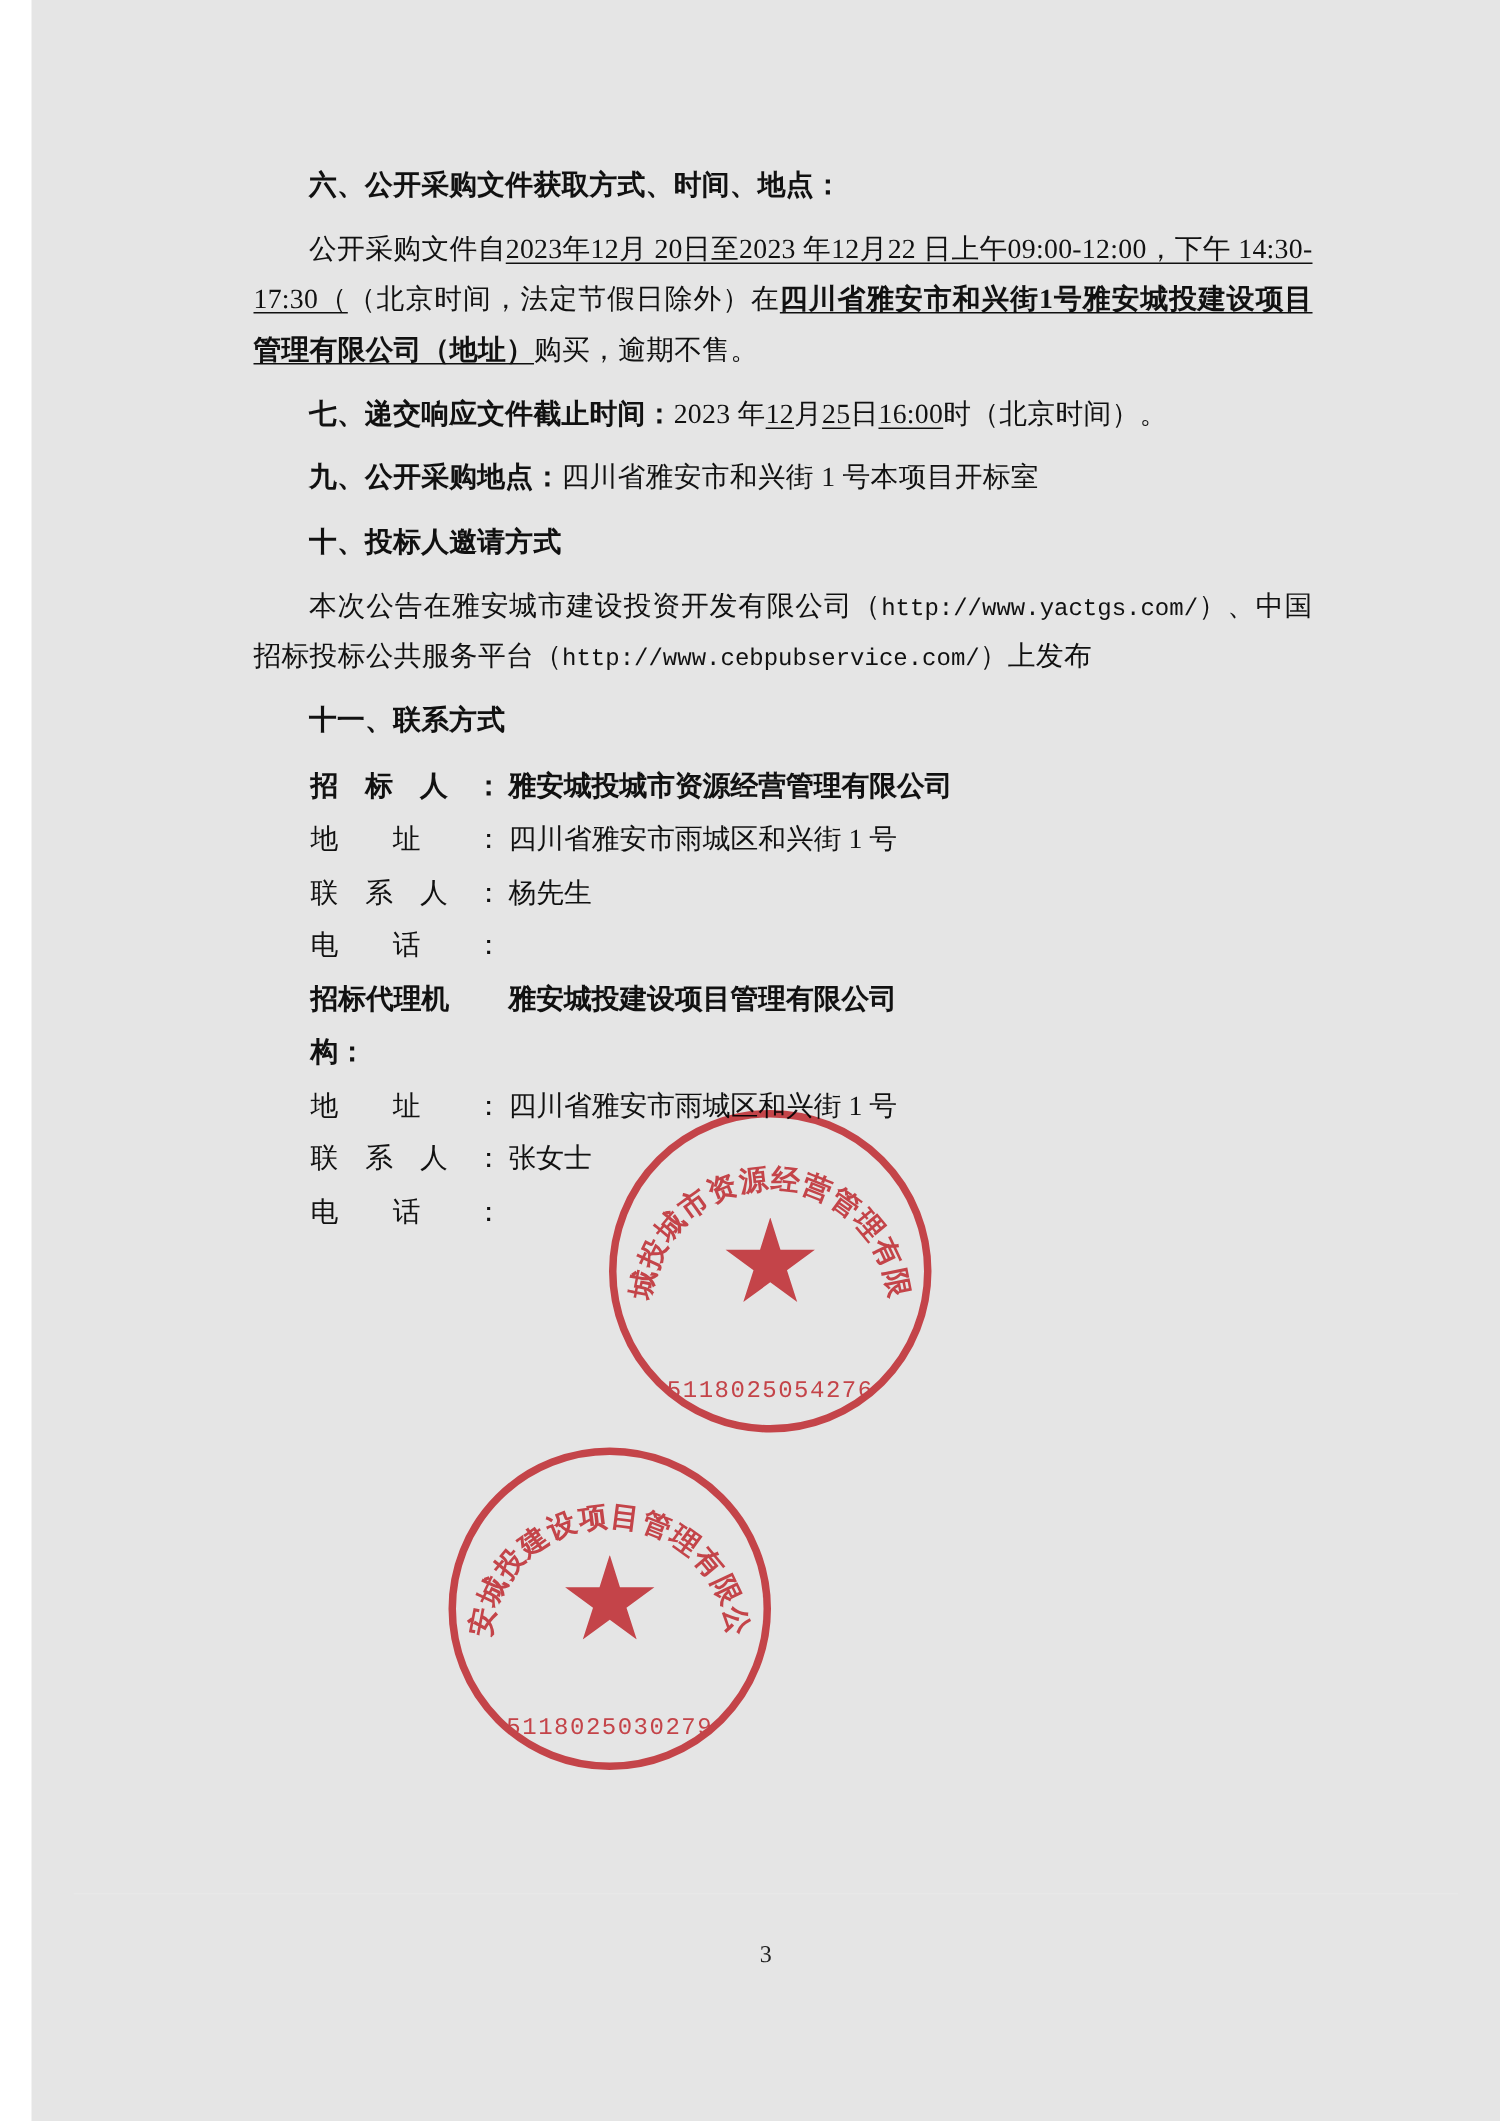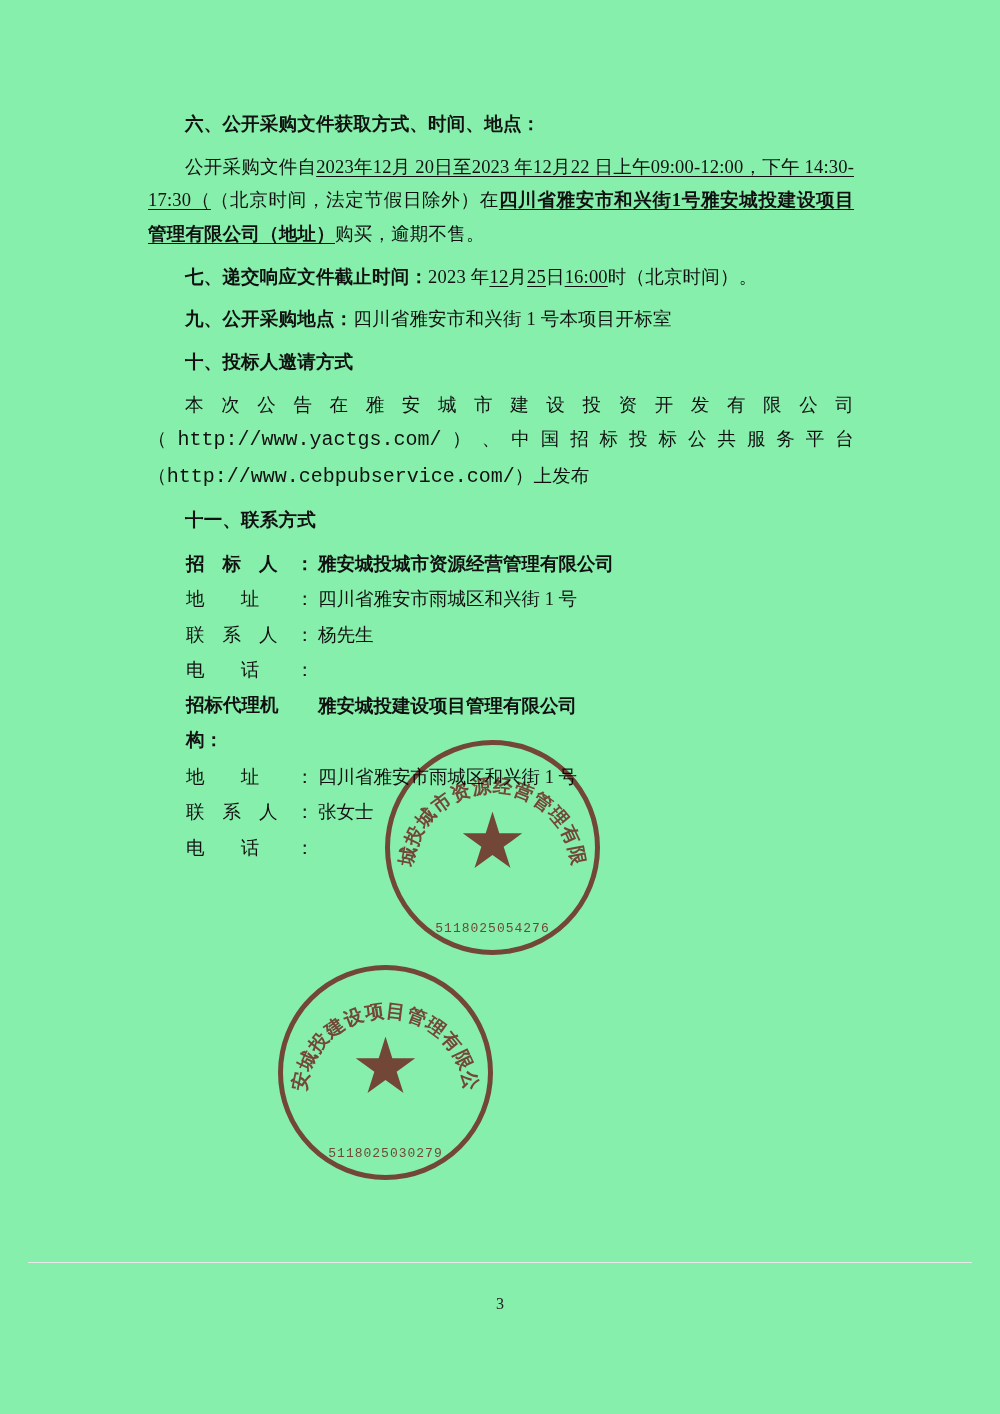--- a/index.html
+++ b/index.html
@@ -11,21 +11,22 @@
     width: 1000px;
     height: 1414px;
     position: relative;
     font-family: "Liberation Serif", "DejaVu Serif", serif;
     color: #111;
     overflow: hidden;
   }
   .page {
     position: absolute;
     inset: 0;
-    background: #86efac;
+    background: #e5e5e5;
+    margin-left: 21px;
   }
   .content {
     position: absolute;
     left: 148px;
     top: 108px;
     width: 706px;
   }
   p {
     margin: 0 0 9px 0;
     font-size: 18.5px;
@@ -42,21 +43,21 @@
   .u {
     text-decoration: underline;
     text-underline-offset: 3px;
   }
   .heading {
     font-weight: bold;
     text-indent: 2em;
   }
   .ascii {
     font-family: "Liberation Mono", "DejaVu Sans Mono", monospace;
-    font-size: 20px;
+    font-size: 16px;
     letter-spacing: 0px;
   }
   .contact-block {
     margin-top: 2px;
   }
   .crow {
     font-size: 18.5px;
     line-height: 1.92;
     display: flex;
     text-indent: 0;
@@ -66,21 +67,20 @@
     width: 132px;
     flex: 0 0 132px;
     display: flex;
     justify-content: space-between;
     padding-right: 4px;
     box-sizing: border-box;
   }
   .clabel.solid {
     display: block;
     font-weight: bold;
-    font-family: Liberation Mono, monospace;
   }
   .clabel-bold {
     font-weight: bold;
   }
   .cvalue {
     flex: 1;
   }
   .cvalue.bold {
     font-weight: bold;
   }
@@ -132,21 +132,21 @@
     margin-top: -36px;
     background: #d2232a;
     clip-path: polygon(50% 0%, 61% 35%, 98% 35%, 68% 57%, 79% 91%, 50% 70%, 21% 91%, 32% 57%, 2% 35%, 39% 35%);
   }
   .seal .code {
     position: absolute;
     left: 0;
     right: 0;
     bottom: 14px;
     text-align: center;
-    font-size: 13px;
+    font-size: 16px;
     font-family: "Liberation Mono", "DejaVu Sans Mono", monospace;
     letter-spacing: 1px;
   }
   .seal .arc {
     position: absolute;
     left: 0;
     top: 0;
     width: 100%;
     height: 100%;
   }

